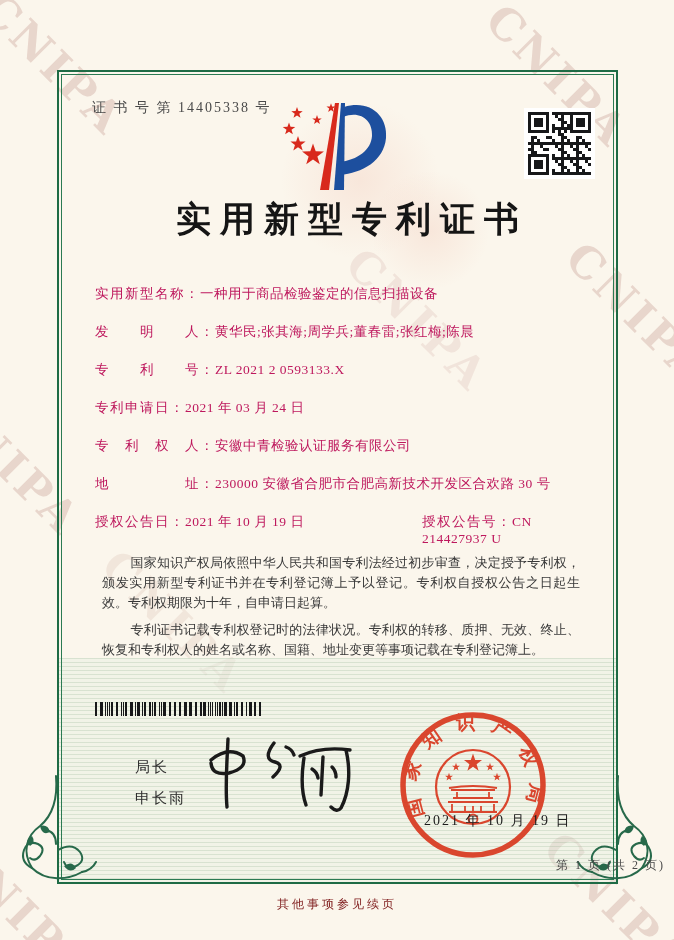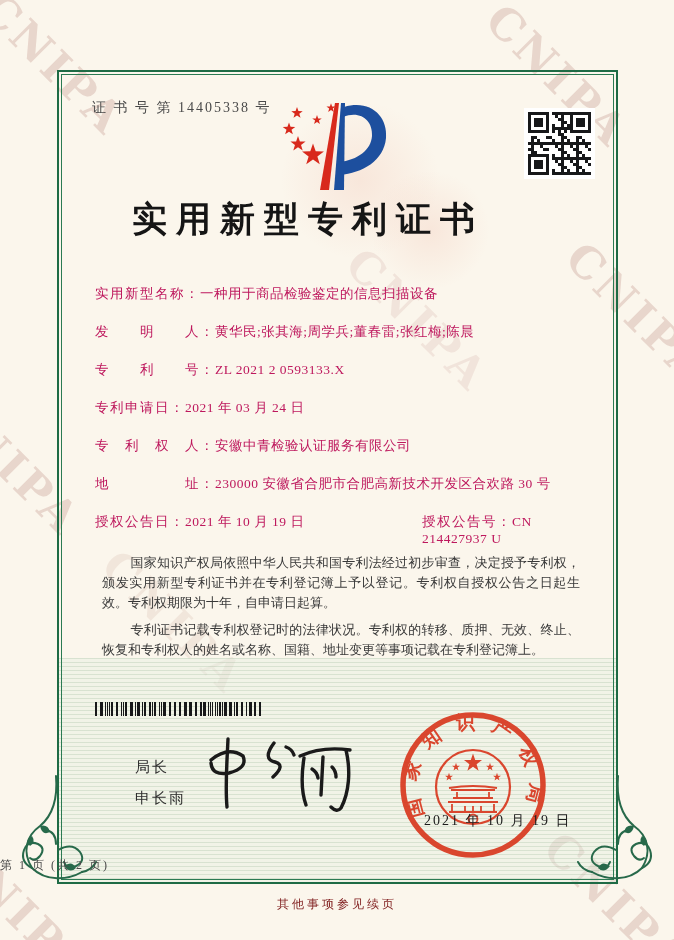--- a/index.html
+++ b/index.html
@@ -40,31 +40,31 @@
   
   .frame{z-index:3;left:57px;top:70px;width:561px;height:814px;
     border:2.5px solid #1e6b45;box-sizing:border-box;pointer-events:none;}
   .frame-inner{position:absolute;left:2px;top:2px;right:2px;bottom:2px;
     border:1px solid #2a7a52;}
   .corner-orn{z-index:4;width:98px;height:118px;pointer-events:none;}
   
   .content{z-index:5;}
   .cert-no{left:92px;top:99px;font-size:14px;letter-spacing:2px;color:#4a4a4a;}
   .title{left:0;top:196px;width:616px;text-align:center;
-    font-size:35px;font-weight:bold;color:#151515;letter-spacing:9px;}
+    font-size:35px;font-weight:bold;color:#151515;letter-spacing:9px;padding-left:44px;}
   .field-row{left:95px;width:500px;font-size:13.5px;color:#be185d;}
   .field-label{letter-spacing:1.5px;}
   .field-value{letter-spacing:0.5px;}
   .grant-right{left:327px;top:0;}
   .paras{left:95px;top:546px;width:492px;font-size:13px;line-height:20px;
     text-align:justify;color:#383838;}
   .paras p{margin:7px;text-indent:2.2em;}
   .signer{left:95px;top:752px;font-size:15px;line-height:31px;letter-spacing:2px;color:#2d2d2d;margin-left:40px;}
   .seal-date{left:424px;top:812px;font-size:14px;letter-spacing:2px;color:#1c1c1c;z-index:6;}
-  .page-info{left:0;top:857px;width:665px;text-align:left;font-size:12px;letter-spacing:2px;color:#4a4a4a;}
+  .page-info{left:0;top:857px;width:665px;text-align:right;font-size:12px;letter-spacing:2px;color:#4a4a4a;}
   .continuation{left:0;top:896px;width:674px;text-align:center;font-size:12px;letter-spacing:3px;color:#7f1d1d;}
   .qr-wrap{left:524px;top:108px;background:#fff;padding:4px;line-height:0;z-index:5;}
 </style>
 </head>
 <body>
 
 <div class="page">
 
   <div class="wm">CNIPA</div>
   <div class="wm">CNIPA</div>

